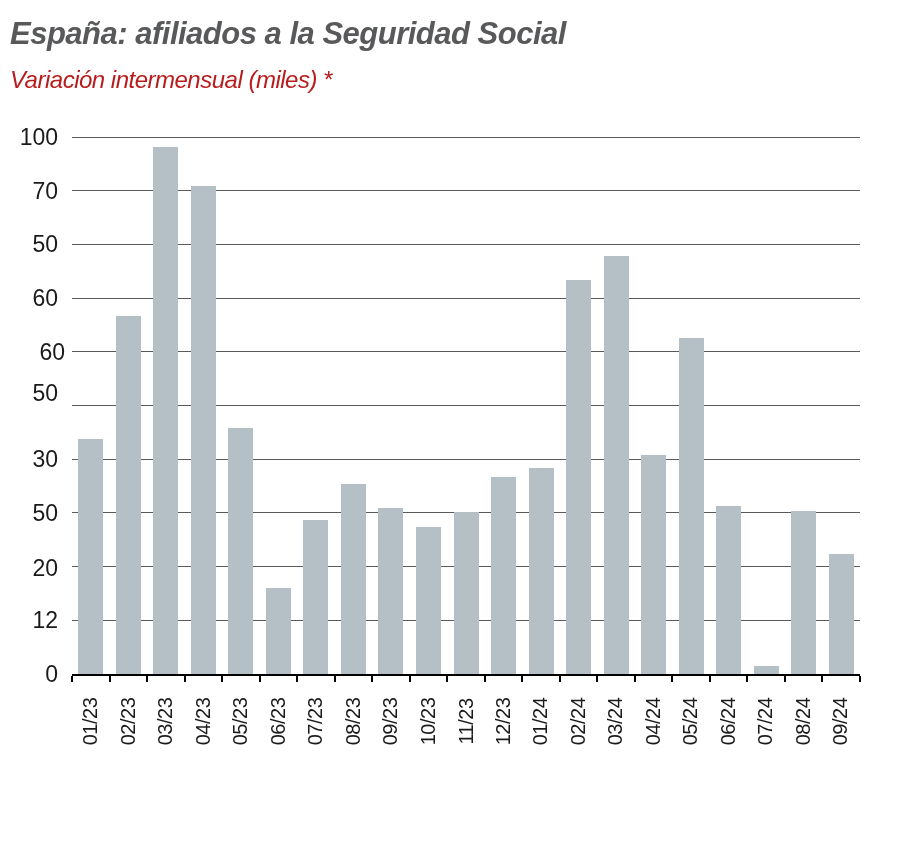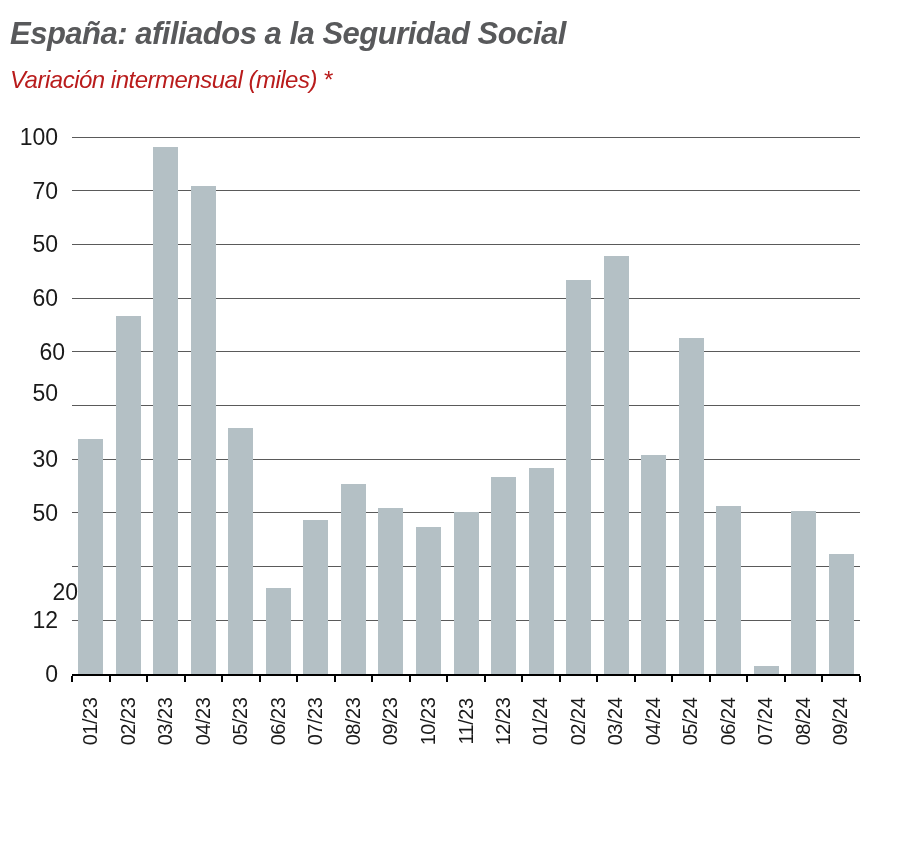--- a/index.html
+++ b/index.html
@@ -102,21 +102,21 @@
       <div class="bar" title="09/24: 22.3" style="left: 756.738px; width: 25px; height: 119.751px; background: rgb(180, 192, 197);"></div>
     </div>
   <div id="y-axis"></div>
   <div id="x-axis"></div>
 
   <div class="footer">
   </div>
 
 <div class="y-tick-label" style="top: 661px;">0</div>
     <div class="y-tick-label" style="top: 607.3px;">12</div>
-    <div class="y-tick-label" style="top: 579px; padding-left: 20px;">20</div>
+    <div class="y-tick-label" style="top: 555px;">20</div>
     <div class="y-tick-label" style="top: 499.9px;">50</div>
     <div class="y-tick-label" style="top: 446.2px;">30</div>
     <div class="y-tick-label" style="top: 380px;">50</div>
     <div class="y-tick-label" style="top: 338.8px; padding-left: 7px;">60</div>
     <div class="y-tick-label" style="top: 285.1px;">60</div>
     <div class="y-tick-label" style="top: 231.4px;">50</div>
     <div class="y-tick-label" style="top: 177.7px;">70</div>
     <div class="y-tick-label" style="top: 124px;">100</div>
     <div class="x-tick" style="left: 71px; top: 676px; background: rgb(0, 0, 0);"></div>
     <div class="x-tick" style="left: 108.524px; top: 676px; background: rgb(0, 0, 0);"></div>

